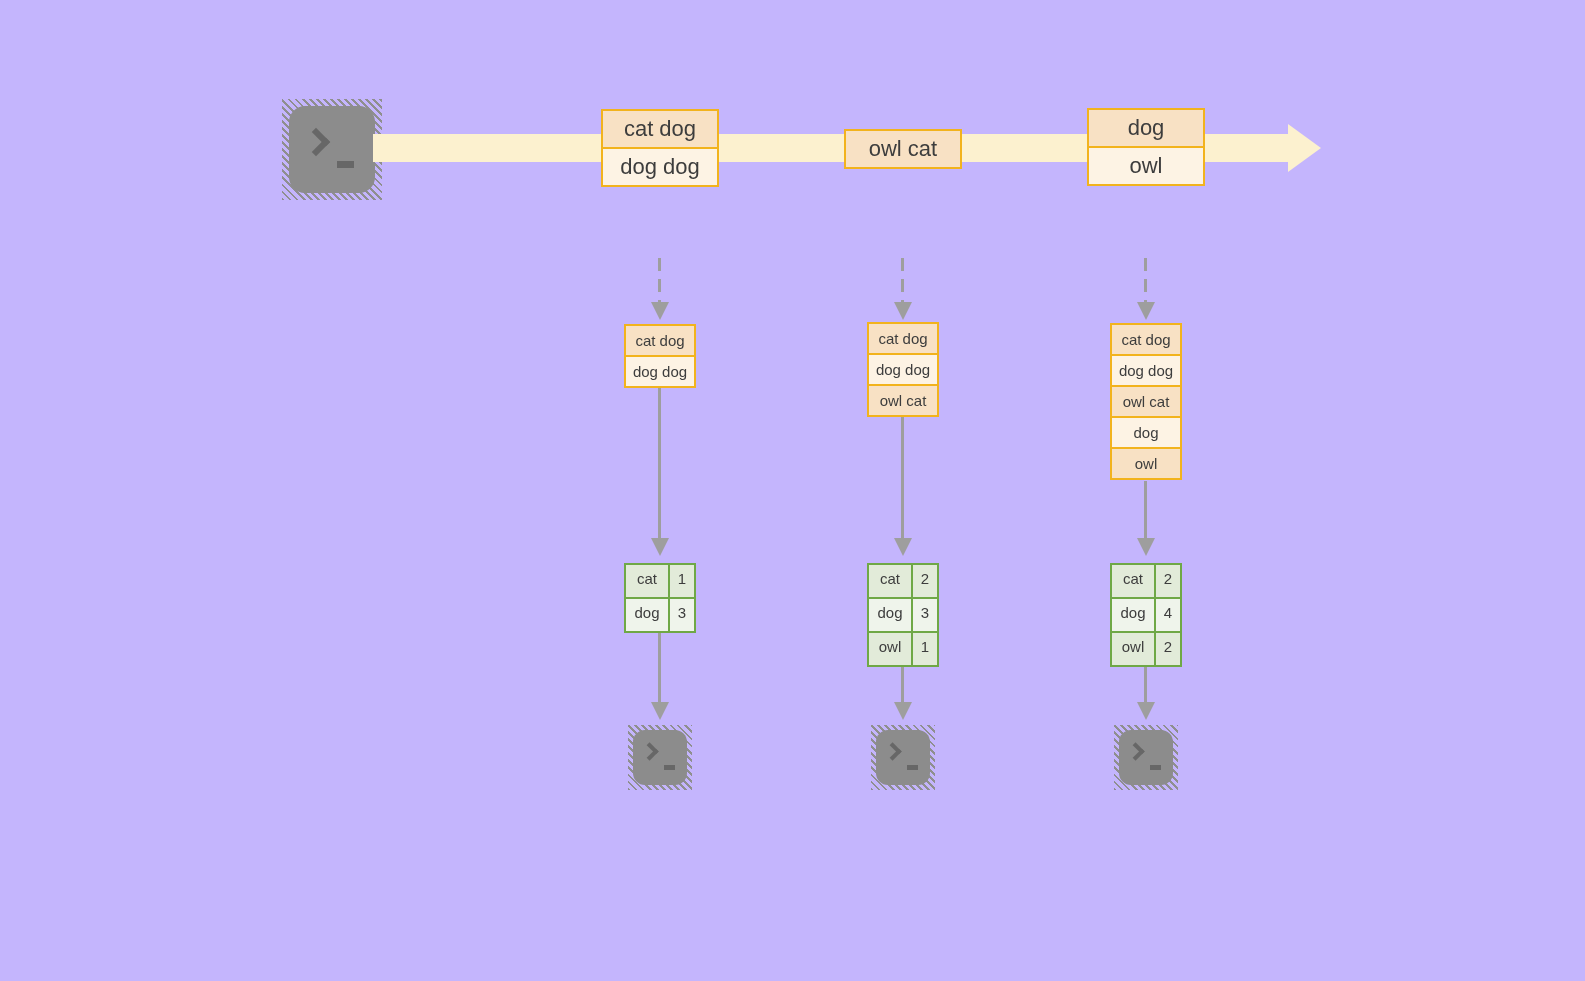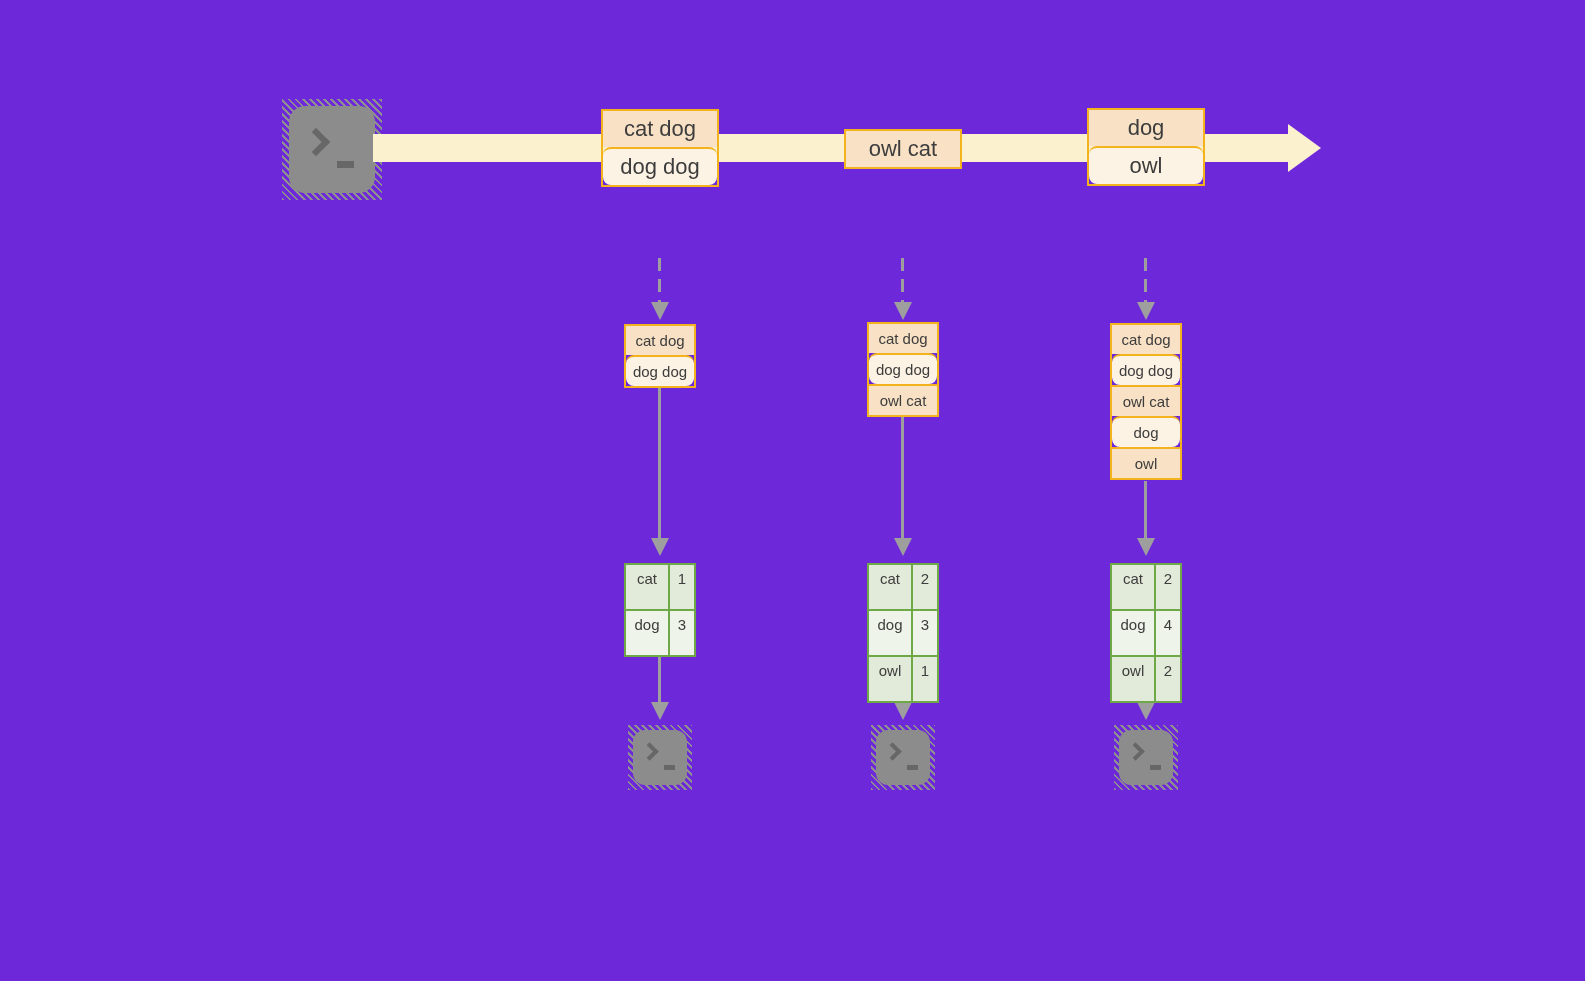--- a/index.html
+++ b/index.html
@@ -1,17 +1,17 @@
 <!DOCTYPE html>
 <html><head>
 <meta charset="utf-8">
 <style>
   html,body{margin:0;padding:0;background:#000;}
   #canvas{
-    position:relative;width:1585px;height:981px;background:#6d28d9;overflow:hidden;
+    position:relative;width:1585px;height:981px;background:#c4b5fd;overflow:hidden;
     font-family:"Liberation Sans",sans-serif;color:#3D3D3D;
   }
   
   .term{position:absolute;background:repeating-linear-gradient(45deg,#8f8f8f 0,#8f8f8f 2px,rgba(0,0,0,0) 2px,rgba(0,0,0,0) 5px);}
   .term-inner{position:absolute;background:#8C8C8C;}
   .term-lg{width:100px;height:101px;}
   .term-lg .term-inner{inset:7px;border-radius:16px;}
   .term-sm{width:64px;height:65px;}
   .term-sm .term-inner{inset:5px;border-radius:12px;}
   .chev{position:absolute;width:14px;height:14px;border-top:6px solid #676767;border-right:6px solid #676767;transform:rotate(45deg);}
@@ -26,33 +26,33 @@
     border-left:33px solid #FCF1CF;border-top:24px solid transparent;border-bottom:24px solid transparent;}
   
   .obox{position:absolute;border:2px solid #F2B31D;z-index:3;}
   .obox .row{text-align:center;}
   .obox .row + .row{border-top:2px solid #F2B31D;}
   .ev{width:114px;}
   .ev .row{height:36px;line-height:36px;font-size:22px;}
   .buf{width:68px;}
   .buf .row{height:29px;line-height:29px;font-size:15px;}
   .peach{background:#F8E1C4;}
-  .cream{background:#FDF3E4;border-radius:8px;}
+  .cream{background:#FDF3E4;}
   
   .vdash{position:absolute;width:3px;z-index:2;
     background:repeating-linear-gradient(to bottom,#9E9E9E 0,#9E9E9E 13px,rgba(0,0,0,0) 13px,rgba(0,0,0,0) 21px);}
   .vline{position:absolute;width:3px;background:#9E9E9E;z-index:2;}
   .ahead{position:absolute;width:0;height:0;z-index:2;
     border-left:9px solid transparent;border-right:9px solid transparent;border-top:18px solid #9E9E9E;}
   
   .banner{position:absolute;left:693px;top:464px;width:430px;height:40px;background:#FFFFFF;z-index:1;
     text-align:center;line-height:40px;font-size:33px;color:#3A3A3A;}
   
   .gtable{position:absolute;border:2px solid #6FA846;z-index:3;}
-  .gtable .grow{display:flex;height:44px;line-height:28px;font-size:15px;}
+  .gtable .grow{display:flex;height:32px;line-height:28px;font-size:15px;}
   .gtable .grow + .grow{border-top:2px solid #6FA846;}
   .gtable .word{width:42px;text-align:center;}
   .gtable .cnt{width:24px;text-align:center;border-left:2px solid #6FA846;}
   .ga .word,.ga .cnt{background:#E2EBD9;}
   .gb .word,.gb .cnt{background:#EFF4EB;}
 </style>
 </head>
 <body>
 
 <div id="canvas">

